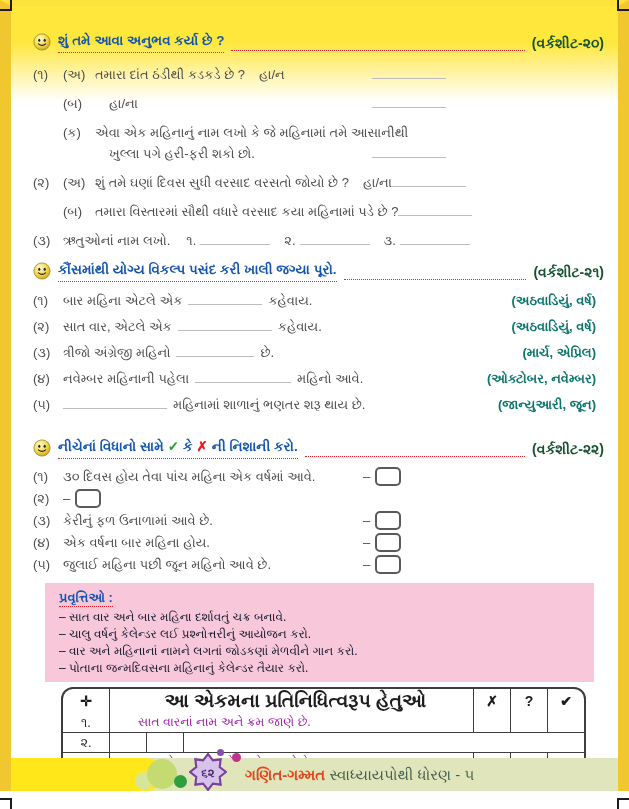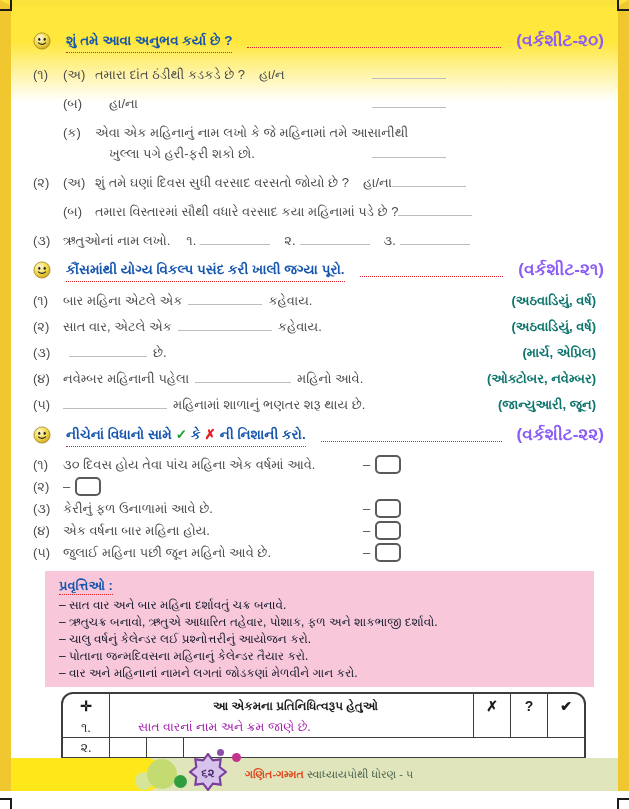--- a/index.html
+++ b/index.html
@@ -27,28 +27,28 @@
     border-top:6px solid #fce23a;
     overflow:hidden;
   }
   .top-band {
     position:absolute; left:0; top:0; right:0; height:96px;
     background:linear-gradient(180deg,#ffe73c 0%,#ffe73c 38%,#fff3a0 68%,#ffffff 100%);
   }
   .content { position:relative; z-index:2; padding:26px 14px 0 22px; }
 
   
-  .sec-head { display:flex; align-items:flex-start; gap:15px; }
+  .sec-head { display:flex; align-items:center; gap:7px; }
   .smiley { width:18px; height:18px; flex:0 0 auto; margin-bottom:1px; }
   .sec-title {
     color:#1656ae; font-weight:bold; font-size:13.5px; line-height:18px;
     border-bottom:1.5px dotted #e42028; padding-bottom:2px; white-space:nowrap;
   }
   .dotfill { flex:1; border-bottom:1.5px dotted #e42028; height:16px; }
-  .ws-label { color:#8b5cf6; font-size:17px; font-weight:bold; line-height:18px; white-space:nowrap; }
+  .ws-label { color:#14532d; font-size:14px; font-weight:bold; line-height:18px; white-space:nowrap; }
   .ticon { font-weight:bold; padding:0 4px; }
   .ticon.green { color:#1f9e2c; }
   .ticon.red { color:#e41b22; }
 
   
   .row { display:flex; align-items:baseline; color:#4b4b4b; font-size:13px; line-height:19px; }
   .qn  { width:30px; flex:0 0 auto; }
   .qn2 { width:32px; flex:0 0 auto; }
   .qt  { white-space:nowrap; }
   .opt { margin-left:14px; white-space:nowrap; }
@@ -87,35 +87,35 @@
     border:2px solid #3d3d3d; border-radius:12px; overflow:hidden; background:#fff;
   }
   .trow { display:flex; align-items:stretch; }
   .trow + .trow { border-top:1.5px solid #3d3d3d; }
   .tcell { border-left:1.5px solid #3d3d3d; display:flex; align-items:center; justify-content:center; }
   .tcell:first-child { border-left:none; }
   .tc-num { width:46px; flex:0 0 auto; font-size:13px; color:#2a2a2a; }
   .tc-main { flex:1; justify-content:flex-start; padding-left:28px; font-size:12.5px; color:#a21caf; }
   .tc-mark { width:37px; flex:0 0 auto; }
   .thead .tcell { font-weight:bold; font-size:14px; color:#1c1c1c; height:24px; }
-  .thead .tc-main { justify-content:center; padding-left:8px; font-size:12px; }
+  .thead .tc-main { justify-content:center; padding-left:8px; font-size:19px; }
   .tbody .tcell { height:19px; }
 
   
   .footer { position:absolute; left:0; right:0; bottom:0; height:33px; background:#e0e5bc; z-index:3; }
   .f-yellow { position:absolute; left:0; top:0; bottom:0; width:152px; background:#ffe71a; border-radius:0 30px 30px 0; }
   .dot { position:absolute; border-radius:50%; }
   .d-lgreen  { left:136px; top:1px;  width:30px; height:30px; background:#c3db70; }
   .d-pgreen  { left:124px; top:14px; width:18px; height:18px; background:#d6e597; }
   .d-dgreen  { left:163px; top:17px; width:13px; height:13px; background:#2f9e3f; }
   .d-purple  { left:206px; top:-9px; width:7px;  height:7px;  background:#8a4fa8; }
   .d-magenta { left:221px; top:-5px; width:9px;  height:9px;  background:#c3328f; }
   .star-badge { position:absolute; left:178px; top:-5px; width:38px; height:20px; }
   .star-badge svg { display:block; }
-  .f-text { position:absolute; left:234px; top:11px; font-size:11px; line-height:11px; white-space:nowrap; }
+  .f-text { position:absolute; left:234px; top:11px; font-size:15px; line-height:11px; white-space:nowrap; }
   .f-text .accent { color:#e0481e; font-weight:bold; }
   .f-text .rest { color:#47604e; }
 </style>
 </head>
 <body>
 
 <svg width="0" height="0" style="position:absolute">
   <defs>
     <radialGradient id="smg" cx="38%" cy="32%" r="75%">
       <stop offset="0%" stop-color="#fffbe0"></stop>
@@ -224,40 +224,41 @@
         </div>
         <div class="row s2row">
           <span class="qn">(૨)</span>
           <span class="qt">સાત વાર, એટલે એક</span>
           <span class="blank iblank" style="width:94px"></span>
           <span class="qt">કહેવાય.</span>
           <span class="opts">(અઠવાડિયું, વર્ષ)</span>
         </div>
         <div class="row s2row">
           <span class="qn">(૩)</span>
+          <span class="qt">ત્રીજો અંગ્રેજી મહિનો</span>
           <span class="blank iblank" style="width:78px"></span>
           <span class="qt">છે.</span>
           <span class="opts">(માર્ચ, એપ્રિલ)</span>
         </div>
         <div class="row s2row">
           <span class="qn">(૪)</span>
           <span class="qt">નવેમ્બર મહિનાની પહેલા</span>
           <span class="blank iblank" style="width:96px"></span>
           <span class="qt">મહિનો આવે.</span>
           <span class="opts">(ઓક્ટોબર, નવેમ્બર)</span>
         </div>
         <div class="row s2row">
           <span class="qn">(૫)</span>
           <span class="blank iblank" style="width:104px;margin-left:0"></span>
           <span class="qt">મહિનામાં શાળાનું ભણતર શરૂ થાય છે.</span>
           <span class="opts">(જાન્યુઆરી, જૂન)</span>
         </div>
       </div>
 
-      <div class="sec-head" style="margin-top:12px">
+      <div class="sec-head" style="margin-top:24px">
         <span class="smiley">
           <svg viewBox="0 0 20 20" width="18" height="18">
               <circle cx="10" cy="10" r="9" fill="url(#smg)" stroke="#9a7d18" stroke-width="0.8"></circle>
               <ellipse cx="7" cy="8" rx="1.2" ry="1.7" fill="#222"></ellipse>
               <ellipse cx="13" cy="8" rx="1.2" ry="1.7" fill="#222"></ellipse>
               <path d="M6 12 Q10 15.5 14 12" fill="none" stroke="#222" stroke-width="1.2" stroke-linecap="round"></path>
             </svg>
         </span>
         <span class="sec-title"><span>નીચેનાં વિધાનો સામે</span><span class="ticon green">✓</span><span>કે</span><span class="ticon red">✗</span><span>ની નિશાની કરો.</span></span>
         <span class="dotfill"></span>
@@ -292,24 +293,23 @@
           <span class="qn">(૫)</span>
           <span class="qt">જુલાઈ મહિના પછી જૂન મહિનો આવે છે.</span>
           <span class="dash">–</span>
           <span class="ansbox"></span>
         </div>
       </div>
 
       <div class="pinkbox">
         <div class="ptitle">પ્રવૃત્તિઓ :</div>
         <div class="pitem">– સાત વાર અને બાર મહિના દર્શાવતું ચક્ર બનાવે.</div>
-        <div class="pitem">– ઋતુચક્ર બનાવો, ઋતુએ આધારિત તહેવાર, પોશાક, ફળ અને શાકભાજી દર્શાવો.</div>
         <div class="pitem">– ચાલુ વર્ષનું કેલેન્ડર લઈ પ્રશ્નોત્તરીનું આયોજન કરો.</div>
+        <div class="pitem">– વાર અને મહિનાનાં નામને લગતાં જોડકણાં મેળવીને ગાન કરો.</div>
         <div class="pitem">– પોતાના જન્મદિવસના મહિનાનું કેલેન્ડર તૈયાર કરો.</div>
-        <div class="pitem">– વાર અને મહિનાનાં નામને લગતાં જોડકણાં મેળવીને ગાન કરો.</div>
       </div>
 
       <div class="tbl">
         <div class="trow thead">
           <div class="tcell tc-num">✛</div>
           <div class="tcell tc-main">આ એકમના પ્રતિનિધિત્વરૂપ હેતુઓ</div>
           <div class="tcell tc-mark">✗</div>
           <div class="tcell tc-mark">?</div>
           <div class="tcell tc-mark">✔</div>
         </div>

